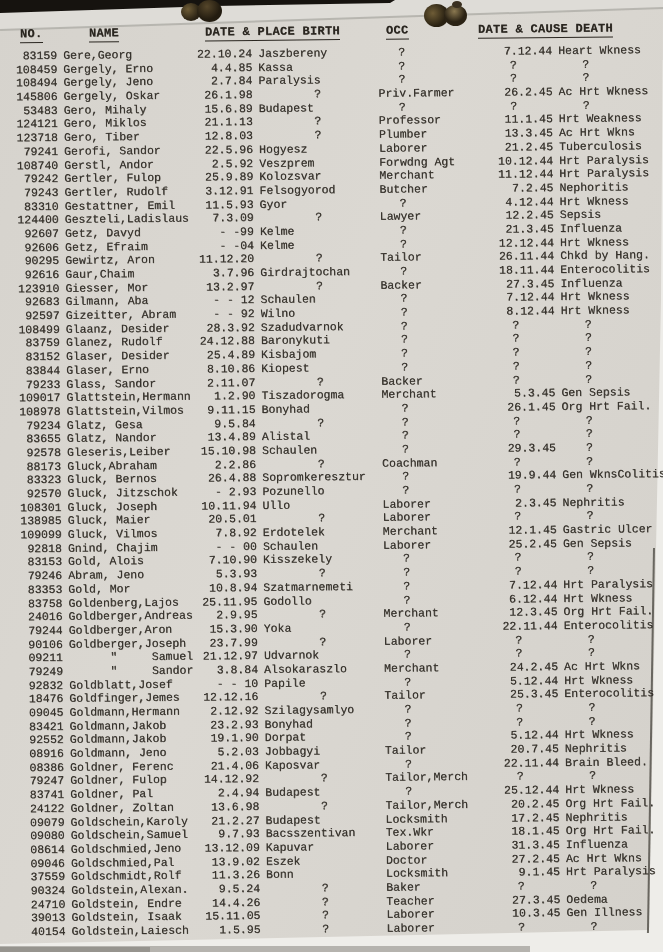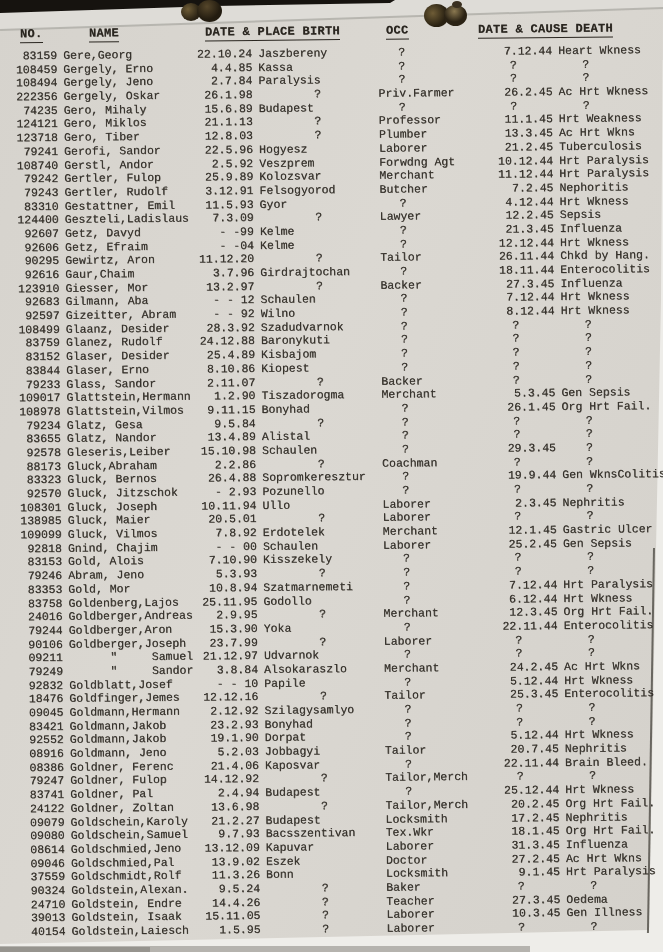--- a/index.html
+++ b/index.html
@@ -113,31 +113,31 @@
     <span class="c c-no">108494</span>
     <span class="c c-name">Gergely, Jeno</span>
     <span class="c c-bdate">2.7.84</span>
     <span class="c c-bplace">Paralysis</span>
     <span class="c c-occ q">?</span>
     <span class="c c-ddate q">?</span>
     <span class="c c-cause q">?</span>
   </div>
 
   <div class="row">
-    <span class="c c-no">222356</span>
+    <span class="c c-no">145806</span>
     <span class="c c-name">Gergely, Oskar</span>
     <span class="c c-bdate">26.1.98</span>
     <span class="c c-bplace q">?</span>
     <span class="c c-occ">Priv.Farmer</span>
     <span class="c c-ddate">26.2.45</span>
     <span class="c c-cause">Ac Hrt Wkness</span>
   </div>
 
   <div class="row">
-    <span class="c c-no">74235</span>
+    <span class="c c-no">53483</span>
     <span class="c c-name">Gero, Mihaly</span>
     <span class="c c-bdate">15.6.89</span>
     <span class="c c-bplace">Budapest</span>
     <span class="c c-occ q">?</span>
     <span class="c c-ddate q">?</span>
     <span class="c c-cause q">?</span>
   </div>
 
   <div class="row">
     <span class="c c-no">124121</span>

